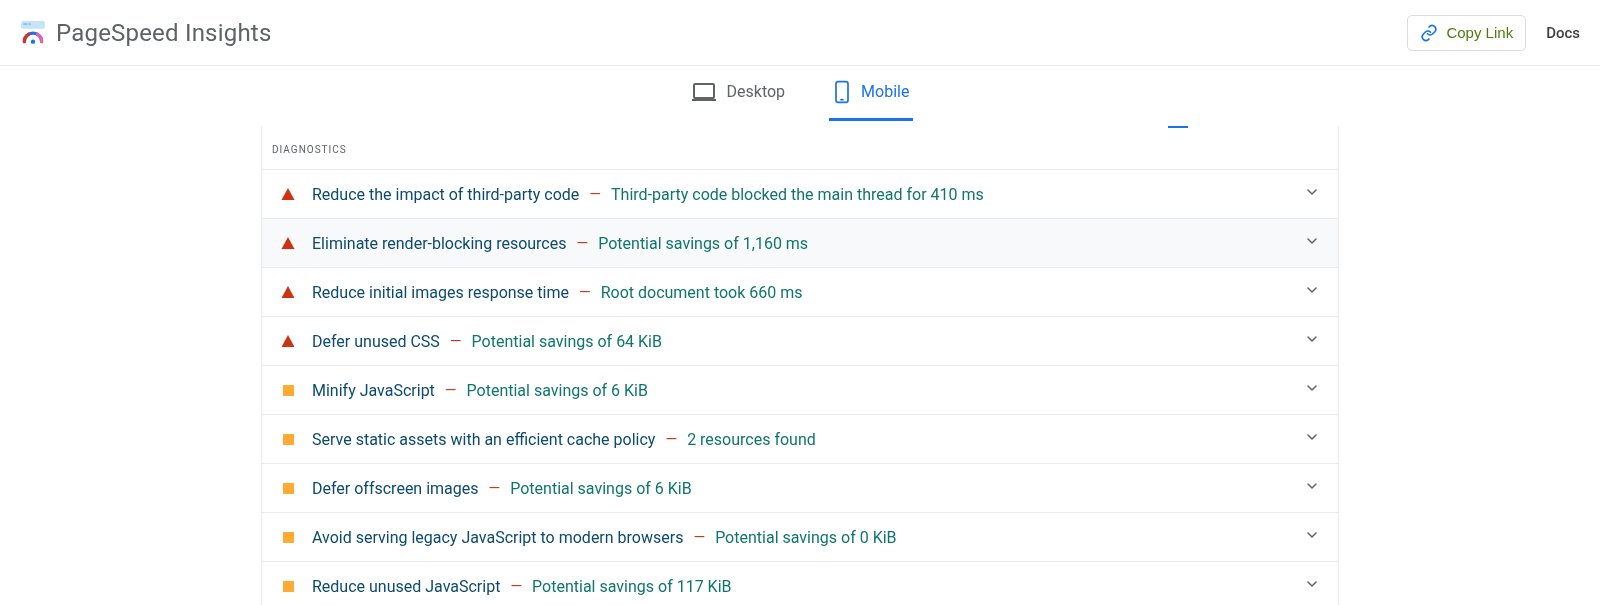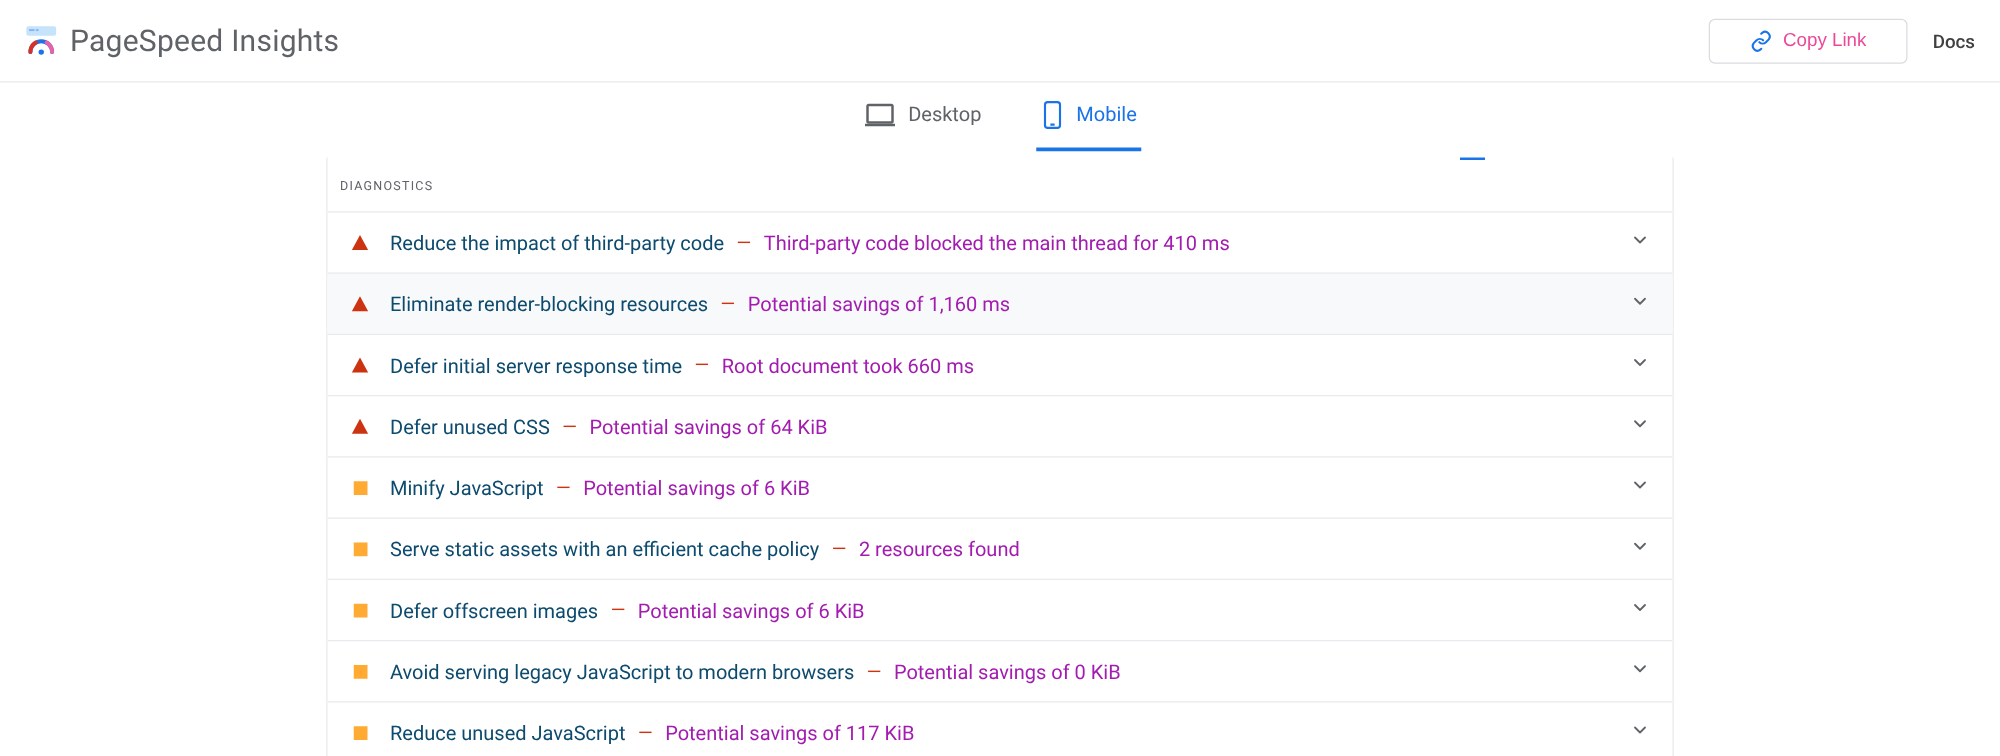--- a/index.html
+++ b/index.html
@@ -2,41 +2,41 @@
 <html><head>
   <meta charset="utf-8">
   <style>
     * { box-sizing: border-box; margin: 0; padding: 0; }
     body { font-family: Roboto, "Helvetica Neue", Arial, sans-serif; font-size: 15px; color: #202124; background: #fff; width: 1600px; }
     .header { display: flex; align-items: center; justify-content: space-between; padding: 10px 20px; border-bottom: 1px solid #e8eaed; height: 66px; }
     .brand { display: flex; align-items: center; gap: 10px; }
     .logo { width: 26px; height: 26px; }
     .app-title { font-size: 24px; color: #5f6368; letter-spacing: 0.2px; }
     .header-actions { display: flex; align-items: center; gap: 20px; }
-    .copy-link-btn { display: flex; align-items: center; gap: 8px; border: 1px solid #dadce0; border-radius: 5px; padding: 8px 32px; background: #fff; color: #ec4899; font-size: 15px; cursor: pointer; font-weight: 500; }
+    .copy-link-btn { display: flex; align-items: center; gap: 8px; border: 1px solid #dadce0; border-radius: 5px; padding: 8px 12px; background: #fff; color: #4d7c0f; font-size: 15px; cursor: pointer; font-weight: 500; }
     .docs-link { color: #404040; font-size: 15px; text-decoration: none; font-weight: 500; }
 
     .tabs { display: flex; justify-content: center; gap: 40px; height: 54px; align-items: center; border-bottom: 0; }
     .tab { display: flex; align-items: center; gap: 10px; padding: 14px 4px; cursor: pointer; font-size: 16px; color: #5f6368; border-bottom: 3px solid transparent; }
     .tab.active { color: #1a73e8; border-bottom-color: #1a73e8; }
     .tab.active svg { stroke: #1a73e8; }
     .tab svg { stroke: #5f6368; }
 
     .content { width: 1078px; margin: 0 auto; border-left: 1px solid #e8eaed; border-right: 1px solid #e8eaed; }
     .small-dash { height: 2px; width: 20px; background: #1a73e8; margin-left: auto; margin-right: 150px; margin-top: 6px; }
 
     .section-heading { font-size: 10px; letter-spacing: 1px; color: #5f6368; text-transform: uppercase; padding: 16px 10px 14px 10px; }
 
     .diag-row { display: flex; align-items: center; padding: 14px 18px; border-top: 1px solid #e8eaed; cursor: pointer; }
     .diag-row.hovered { background: #f8f9fa; }
     .indicator { width: 16px; height: 16px; margin-right: 16px; display: flex; align-items: center; justify-content: center; flex-shrink: 0; }
     .indicator-square { width: 11px; height: 11px; background: #fa3; }
     .diag-label { color: #0c4a6e; font-size: 16px; }
     .diag-sep { margin: 0 10px; color: #cc3311; }
-    .diag-detail { color: #a21caf; font-size: 16px; }
+    .diag-detail { color: #0f766e; font-size: 16px; }
     .chevron { margin-left: auto; color: #5f6368; flex-shrink: 0; }
     .chevron svg { width: 16px; height: 16px; }
   </style>
 </head>
 <body>
 
 <div class="header">
   <div class="brand">
     <svg class="logo" viewBox="0 0 24 24">
       <rect x="1" y="1" width="22" height="7" rx="1.5" fill="#c5e4fa"></rect>
@@ -107,21 +107,21 @@
         <span class="chevron"><svg viewBox="0 0 24 24" fill="none" stroke="currentColor" stroke-width="2.2" stroke-linecap="round" stroke-linejoin="round">
             <polyline points="6 9 12 15 18 9"></polyline>
           </svg></span>
       </div>
       <div class="diag-row">
         <span class="indicator">
           <svg width="14" height="14" viewBox="0 0 14 14">
             <polygon points="7,1 13.5,13 0.5,13" fill="#cc3311"></polygon>
           </svg>
         </span>
-        <span class="diag-label">Defer initial server response time</span>
+        <span class="diag-label">Reduce initial images response time</span>
         <span class="diag-sep">—</span>
         <span class="diag-detail">Root document took 660 ms</span>
         <span class="chevron"><svg viewBox="0 0 24 24" fill="none" stroke="currentColor" stroke-width="2.2" stroke-linecap="round" stroke-linejoin="round">
             <polyline points="6 9 12 15 18 9"></polyline>
           </svg></span>
       </div>
       <div class="diag-row">
         <span class="indicator">
           <svg width="14" height="14" viewBox="0 0 14 14">
             <polygon points="7,1 13.5,13 0.5,13" fill="#cc3311"></polygon>

